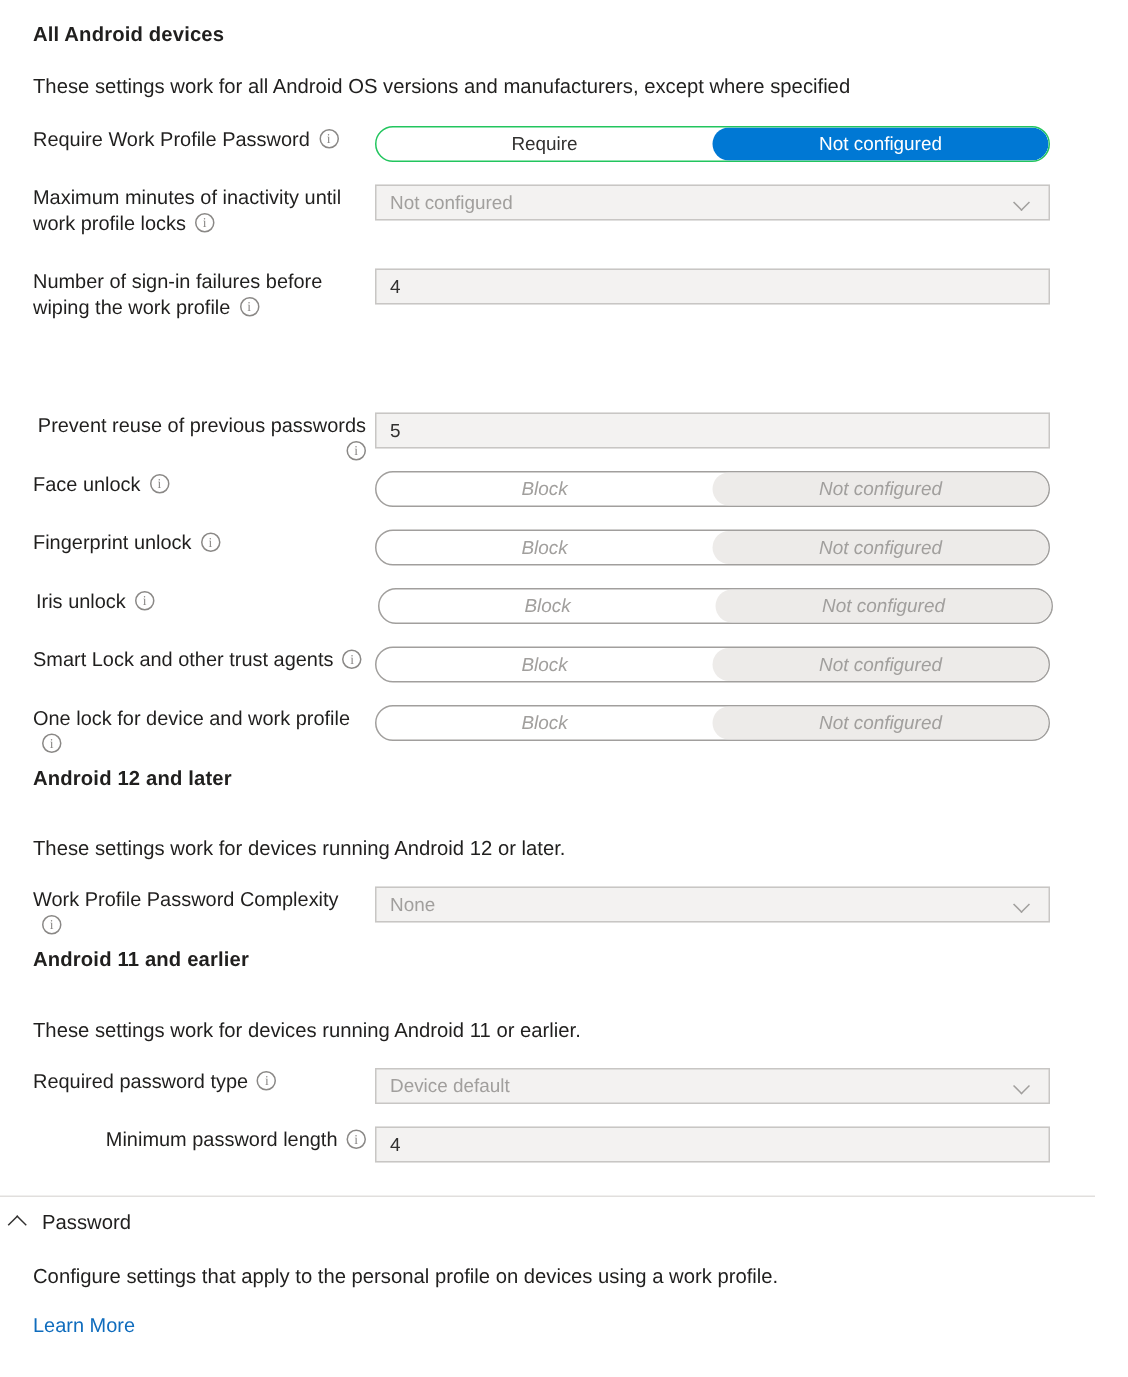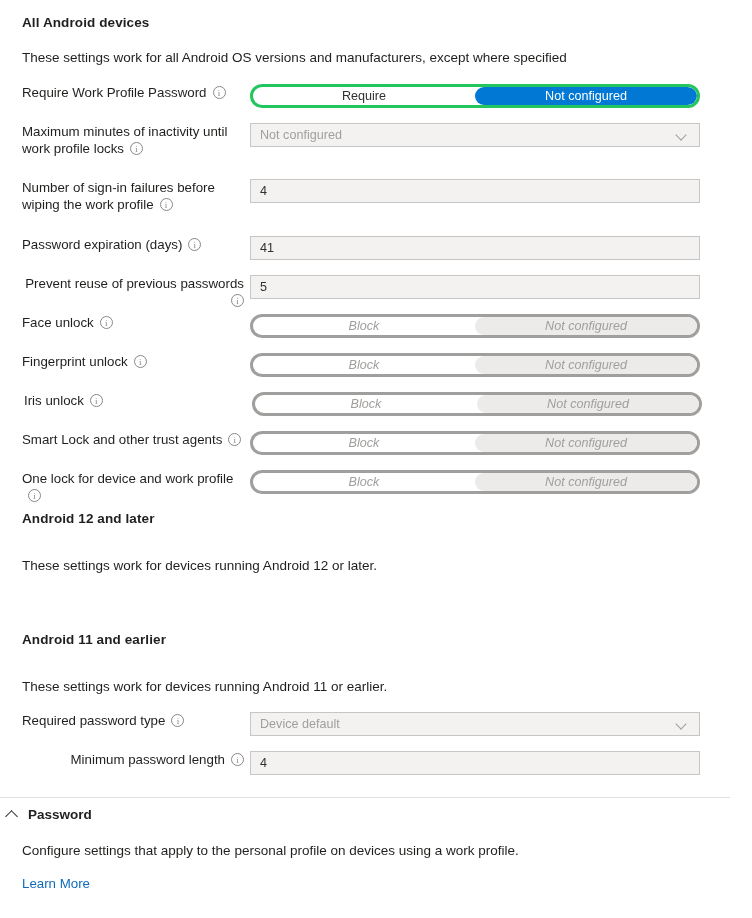--- a/index.html
+++ b/index.html
@@ -92,21 +92,21 @@
     width: 7px; height: 7px;
     border-right: 1.3px solid #a19f9d;
     border-bottom: 1.3px solid #a19f9d;
     transform: rotate(45deg);
   }
 
   
   .toggle-group {
     width: 450px;
     height: 24px;
-    border: 3px solid #22c55e;
+    border: 1px solid #22c55e;
     border-radius: 12px;
     display: flex;
     overflow: hidden;
     background: #ffffff;
   }
   .toggle-opt {
     flex: 1 1 50%;
     display: flex;
     align-items: center;
     justify-content: center;
@@ -134,21 +134,20 @@
   .divider {
     width: 730px;
     height: 1px;
     background: #e1dfdd;
   }
 
   .collapse-head {
     display: flex;
     align-items: center;
     padding-left: 4px;
-    font-weight: bold;
   }
   .chev-up {
     width: 16px; height: 16px;
     position: relative;
     flex: 0 0 auto;
   }
   .chev-up::before {
     content: "";
     position: absolute;
     left: 3px; top: 6px;
@@ -204,28 +203,20 @@
 
   <div class="row" style="position:absolute;left:0;top:179px;">
     <div class="label-cell">
       <span class="label-text">Number of sign-in failures before wiping the work profile</span><span class="info-icon"></span>
     </div>
     <div class="control-cell">
       <div class="field">4</div>
     </div>
   </div>
 
-  <div class="row" style="position:absolute;left:0;top:236px;">
-    <div class="label-cell">
-      <span class="label-text">Password expiration (days)</span><span class="info-icon"></span>
-    </div>
-    <div class="control-cell">
-      <div class="field">41</div>
-    </div>
-  </div>
 
   <div class="row" style="position:absolute;left:0;top:275px;text-align:right;">
     <div class="label-cell">
       <span class="label-text">Prevent reuse of previous passwords</span><span class="info-icon"></span>
     </div>
     <div class="control-cell">
       <div class="field">5</div>
     </div>
   </div>
 
@@ -286,20 +277,31 @@
         <div class="toggle-opt">Block</div>
         <div class="toggle-opt sel">Not configured</div>
       </div>
     </div>
   </div>
 
   <div style="position:absolute;left:22px;top:511px;" class="section-title">Android 12 and later</div>
 
   <div style="position:absolute;left:22px;top:558px;" class="section-desc">These settings work for devices running Android 12 or later.</div>
 
+  <div class="row" style="position:absolute;left:0;top:591px;">
+    <div class="label-cell">
+      <span class="label-text">Work Profile Password Complexity</span><span class="info-icon"></span>
+    </div>
+    <div class="control-cell">
+      <div class="field dropdown">
+        <span class="dd-value">None</span>
+        <span class="chev"></span>
+      </div>
+    </div>
+  </div>
 
   <div style="position:absolute;left:22px;top:632px;" class="section-title">Android 11 and earlier</div>
 
   <div style="position:absolute;left:22px;top:679px;" class="section-desc">These settings work for devices running Android 11 or earlier.</div>
 
   <div class="row" style="position:absolute;left:0;top:712px;">
     <div class="label-cell">
       <span class="label-text">Required password type</span><span class="info-icon"></span>
     </div>
     <div class="control-cell">

